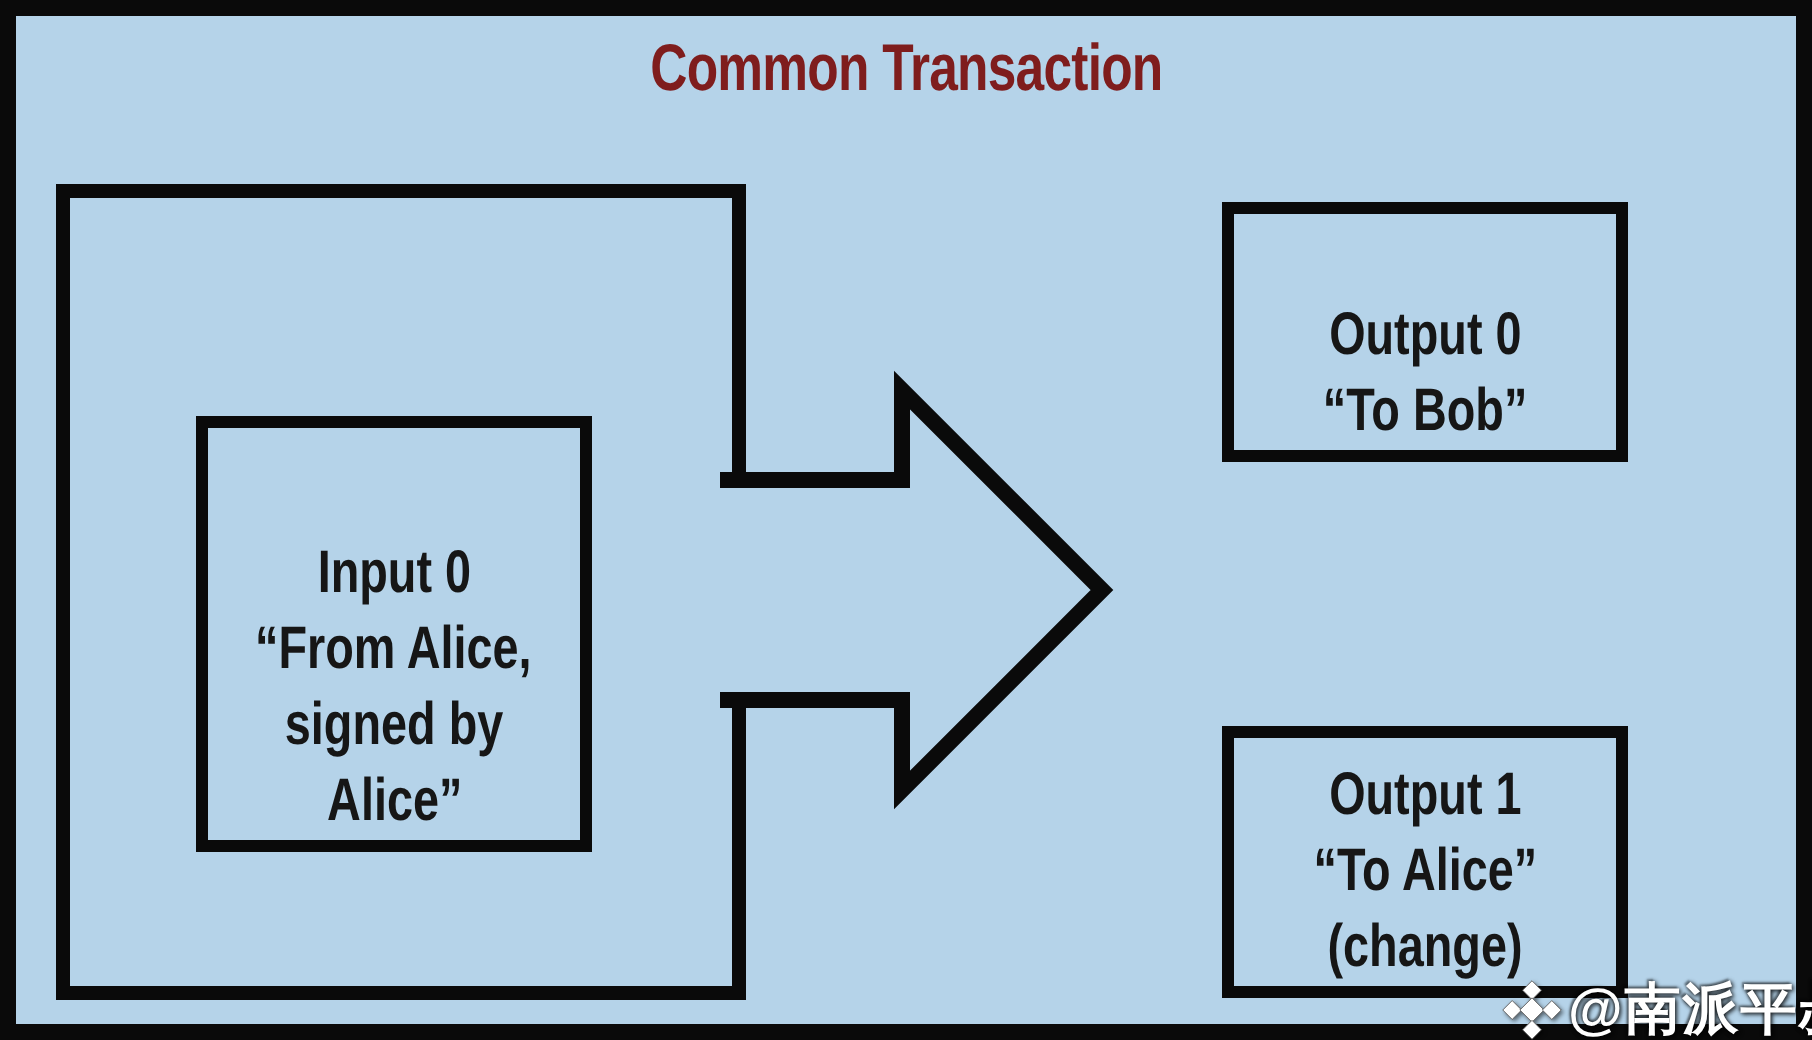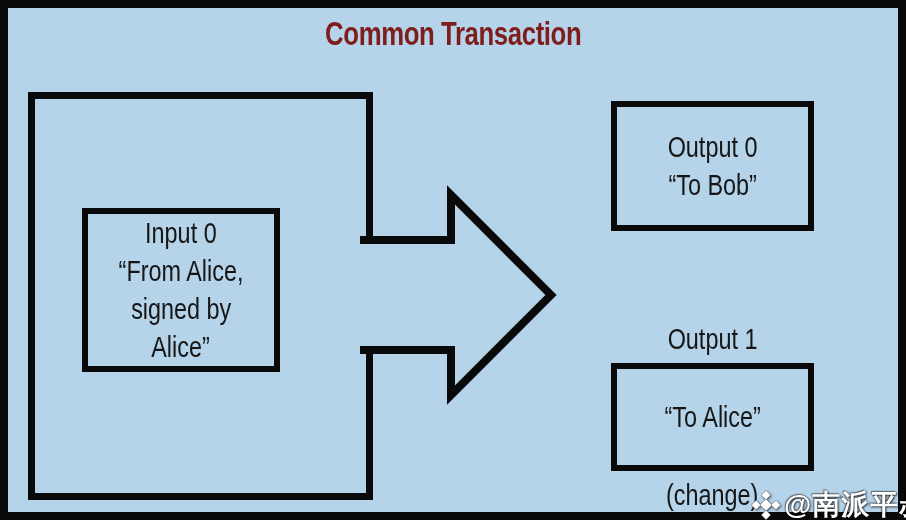--- a/index.html
+++ b/index.html
@@ -30,56 +30,55 @@
     transform: scaleX(0.78);
     transform-origin: 50% 50%;
     white-space: nowrap;
   }
   .box {
     position: absolute;
     box-sizing: border-box;
     display: flex;
     flex-direction: column;
     align-items: center;
-    justify-content: center;
+    justify-content: flex-end;
     color: #161616;
-    font-weight: 400;
+    font-weight: 700;
     font-size: 30px;
     line-height: 38px;
     text-align: center;
   }
   .box .line {
     display: block;
     transform: scaleX(0.78);
     transform-origin: 50% 50%;
     white-space: nowrap;
   }
   .container-box {
     position: absolute;
     left: 20px; top: 84px;
     width: 345px; height: 408px;
     border: 7px solid #0a0a0a;
     box-sizing: border-box;
     background: transparent;
   }
   .input-box {
-    left: 74px; top: 200px;
-    width: 198px; height: 164px;
+    left: 90px; top: 200px;
+    width: 198px; height: 218px;
     border: 6px solid #0a0a0a;
   }
   .output0-box {
     left: 603px; top: 93px;
     width: 203px; height: 130px;
     border: 6px solid #0a0a0a;
   }
   .output1-box {
     left: 603px; top: 355px;
-    width: 203px; height: 108px;
+    width: 203px; height: 136px;
     border: 6px solid #0a0a0a;
-    gap: 40px;
   }
   .arrow-layer {
     position: absolute; left: 0; top: 0;
     width: 906px; height: 520px;
     pointer-events: none;
   }
   .watermark {
     position: absolute;
     left: 740px; top: 478px;
     display: flex;

